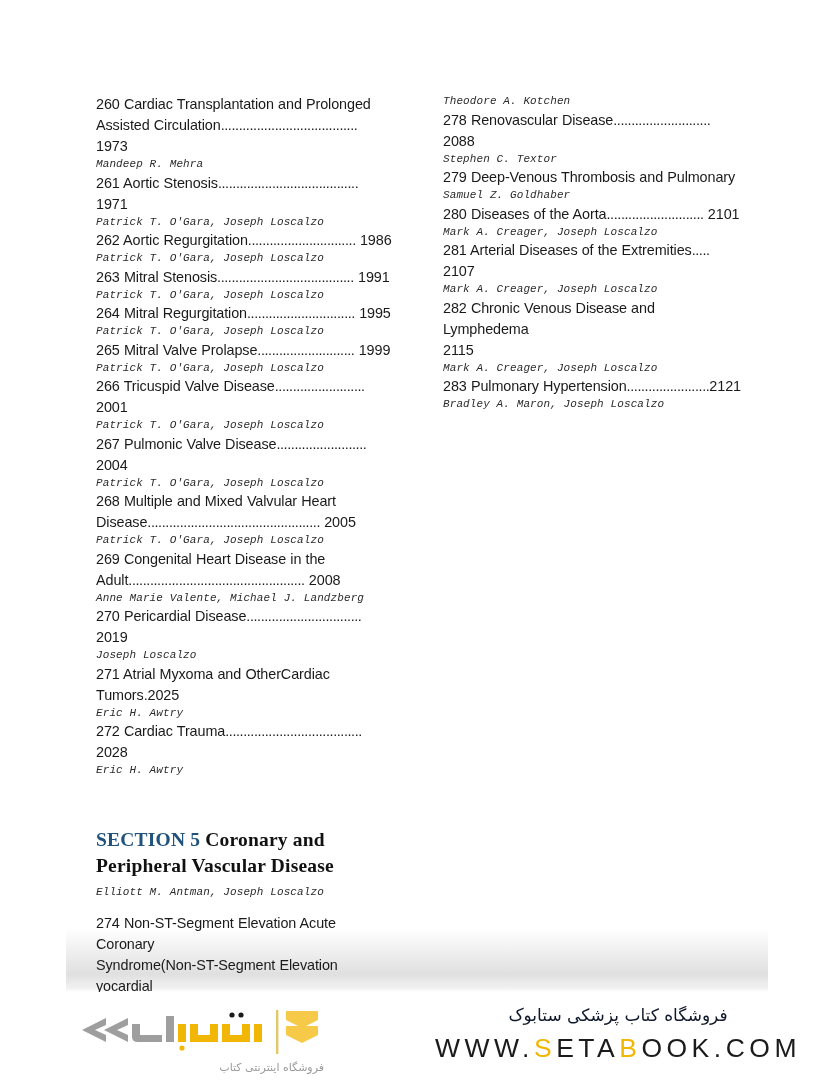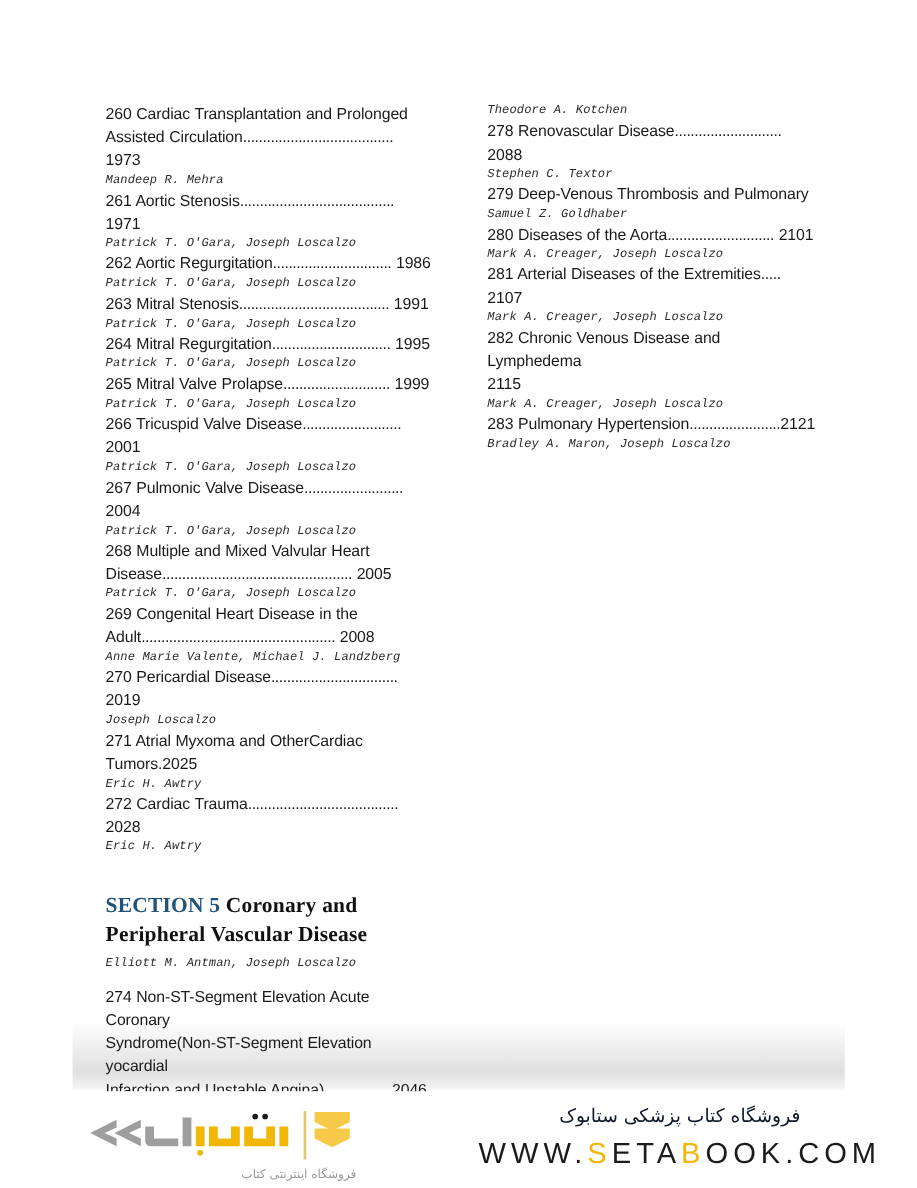--- a/index.html
+++ b/index.html
@@ -56,21 +56,21 @@
   .authors {
     font-family:Liberation Mono, monospace;
     font-style:italic;
     font-size:11px;
     line-height:15.5px;
     color:#2a2a2a;
     letter-spacing:0.1px;
   }
 
   
-  .section-block { margin-top:32px; }
+  .section-block { margin-top:48px; }
   .section-head {
     font-family:"Liberation Serif", serif;
     font-weight:bold;
     font-size:19.5px;
     line-height:26px;
     color:#111111;
     letter-spacing:0.2px;
   }
   .section-head .sec-label { color:#20527c; }
   .section-entry {

